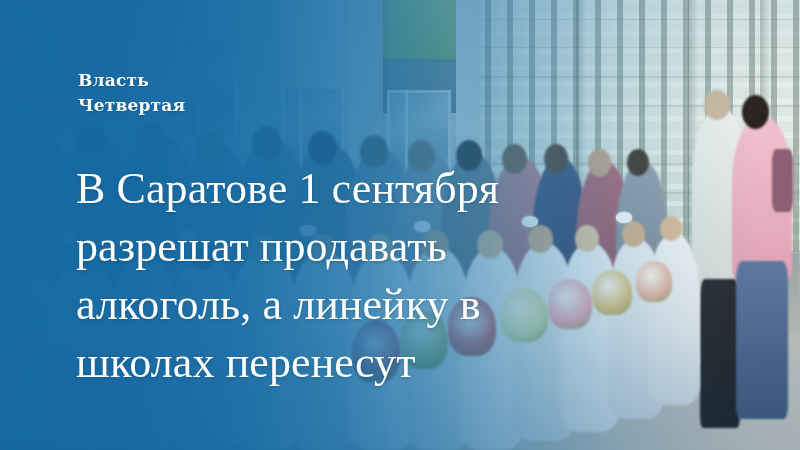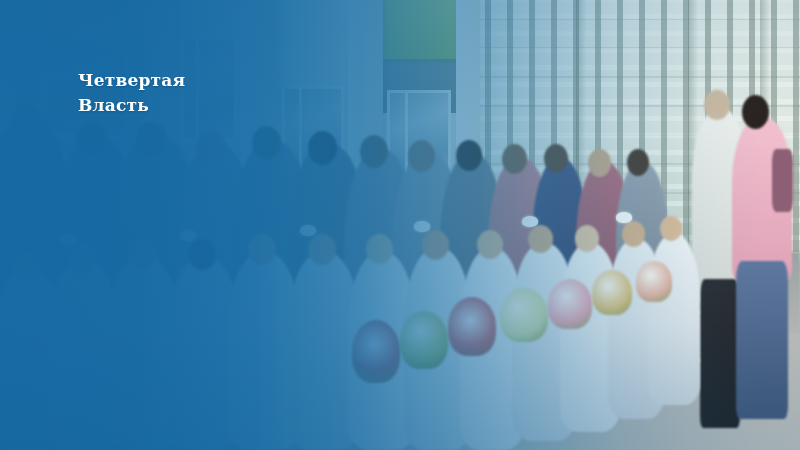--- a/index.html
+++ b/index.html
@@ -352,19 +352,25 @@
   </div>
 
   <div class="brand-overlay">
     <div class="scrim"></div>
     <div class="scrim-bottom"></div>
   </div>
 
   <div class="content">
 
     <div class="logo">
+      <span>Власть</span>
       <span>Четвертая</span>
-      <span>Власть</span>
     </div>
 
+    <div class="headline">
+      <span>В Саратове 1 сентября</span>
+      <span>разрешат продавать</span>
+      <span>алкоголь, а линейку в</span>
+      <span>школах перенесут</span>
+    </div>
 
   </div>
 </div>
 
 </body></html>

